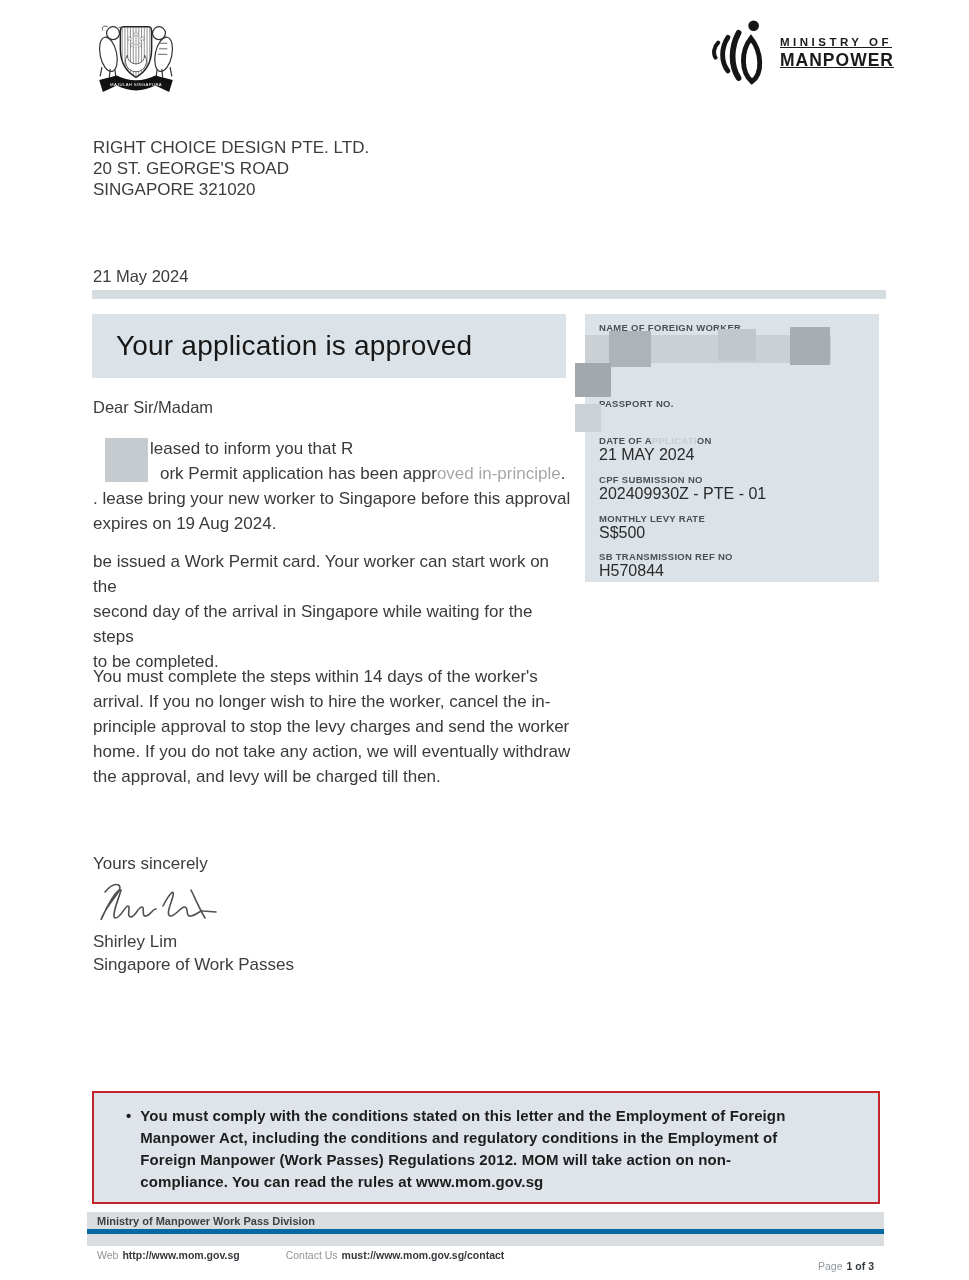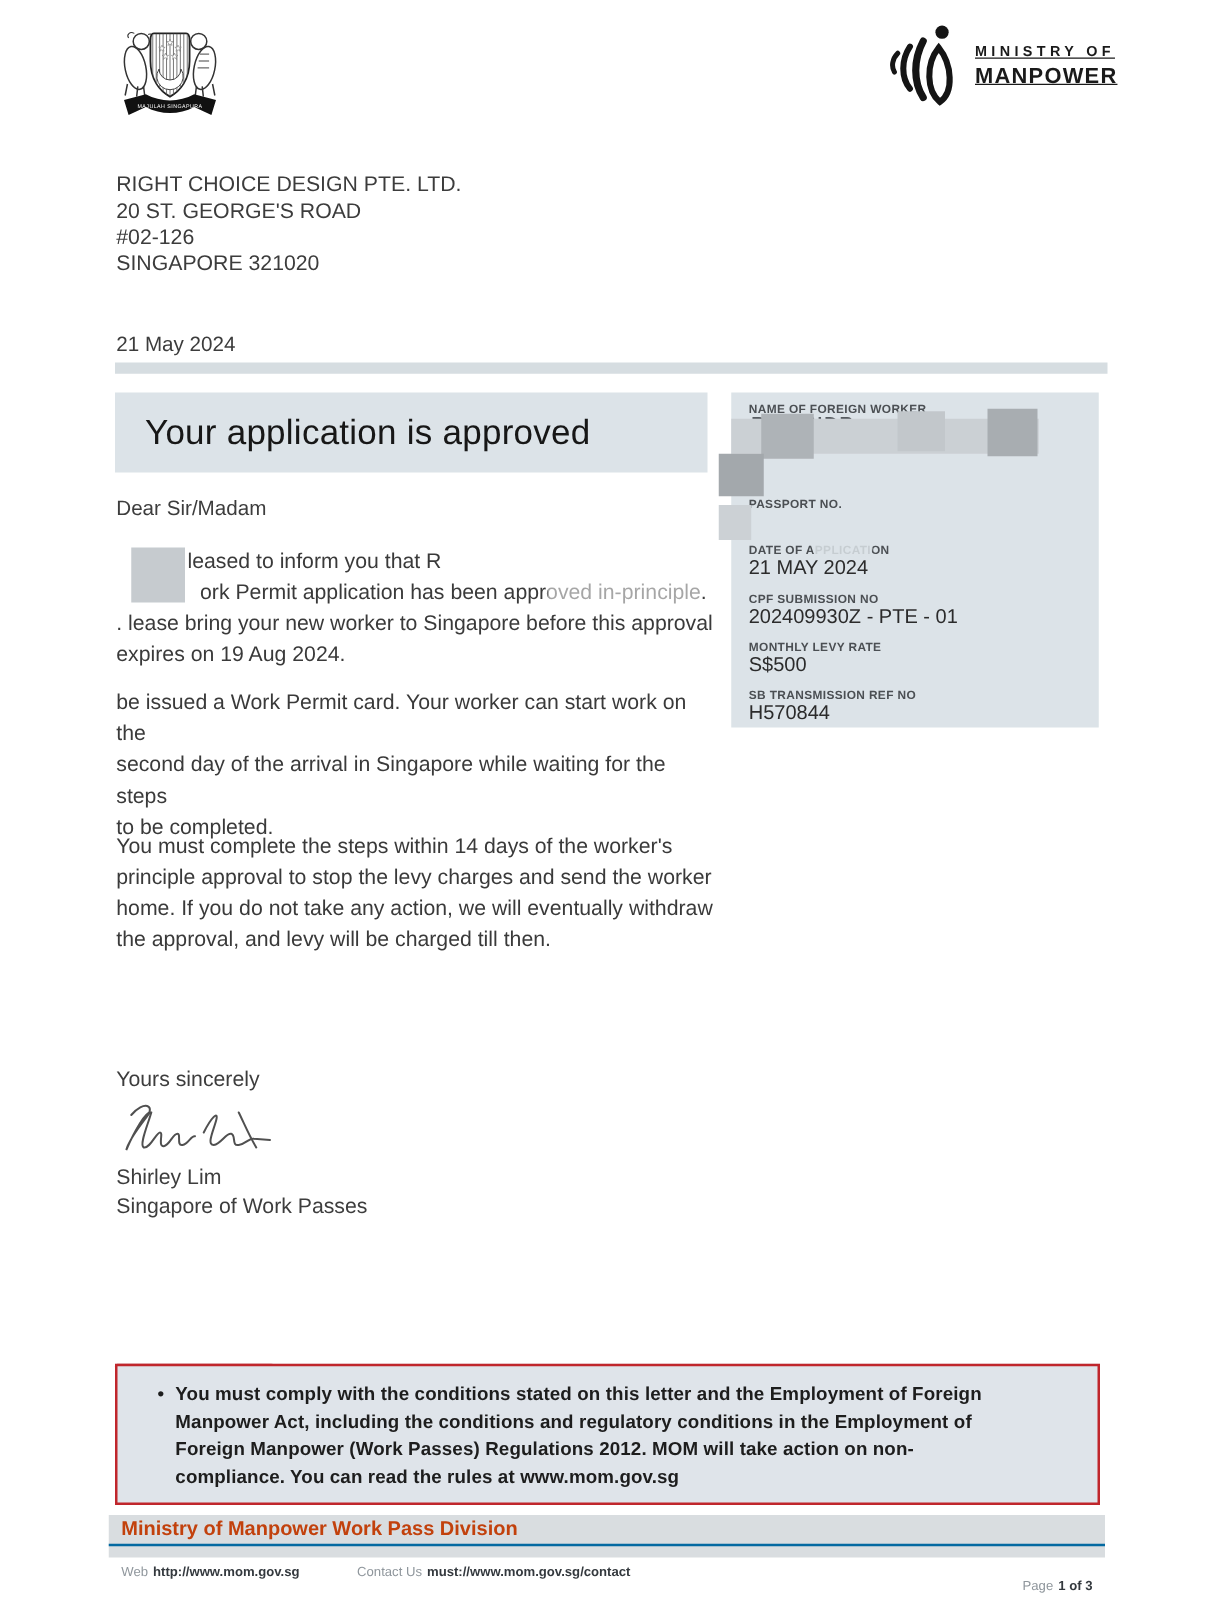--- a/index.html
+++ b/index.html
@@ -79,21 +79,21 @@
   .imp-badge span { font-size:13px; font-weight:bold; letter-spacing:0.6px; }
   .imp-box {
     position:absolute; left:92px; top:1091px; width:788px; height:113px;
     background:#dfe4ea; border:2px solid #c0262c;
   }
   .imp-content { display:flex; padding:12px 16px 0 32px; }
   .bullet { font-size:15px; font-weight:bold; color:#1d1d1d; margin-right:9px; line-height:22px; }
   .imp-lines { font-size:15px; font-weight:bold; color:#1d1d1d; line-height:22px; letter-spacing:0.1px; }
   
   .footer-bar { position:absolute; left:87px; top:1212px; width:797px; height:34px; background:#d9dde0; }
-  .footer-top { padding:3px 10px 2px 10px; font-size:16px; font-weight:bold; color:#c2410c; border-bottom:2px solid #0369a1; }
+  .footer-top { padding:3px 10px 2px 10px; font-size:11px; font-weight:bold; color:#404040; border-bottom:5px solid #0369a1; }
   .footer-bottom { display:flex; align-items:center; padding:3px 10px 0 10px; font-size:10.5px; }
   .f-label { color:#8f969c; margin-right:4px;text-align:center; }
   .f-strong { color:#34393e; font-weight:bold; }
   .f-gap { width:46px; }
   .f-right { margin-left:auto; display:flex; align-items:center;margin-top:23px; }
 </style>
 </head>
 <body>
 
 <div class="page">
@@ -150,21 +150,20 @@
     </svg>
     <div class="mom-wordmark">
       <div class="mom-line1">MINISTRY OF</div>
       <div class="mom-line2">MANPOWER</div>
     </div>
   </div>
 
   <div class="recipient">
     <div>RIGHT CHOICE DESIGN PTE. LTD.</div>
     <div>20 ST. GEORGE'S ROAD</div>
-    <div>#02-126</div>
     <div>SINGAPORE 321020</div>
   </div>
 
   <div class="letter-date">21 May 2024</div>
 
   <div class="divider-bar"></div>
 
   <div class="title-box">
     <h1>Your application is approved</h1>
   </div>
@@ -202,20 +201,21 @@
   </div>
 
   <div class="para p2">
     <div>be issued a Work Permit card. Your worker can start work on the</div>
     <div>second day of the arrival in Singapore while waiting for the steps</div>
     <div>to be completed.</div>
   </div>
 
   <div class="para p3">
     <div>You must complete the steps within 14 days of the worker's</div>
+    <div>arrival. If you no longer wish to hire the worker, cancel the in-</div>
     <div>principle approval to stop the levy charges and send the worker</div>
     <div>home. If you do not take any action, we will eventually withdraw</div>
     <div>the approval, and levy will be charged till then.</div>
   </div>
 
   <div class="closing">Yours sincerely</div>
 
   <div class="signature">
     <svg width="130" height="55" viewBox="0 0 130 55">
       <g fill="none" stroke="#323232" stroke-width="1.6" stroke-linecap="round" opacity="0.85">

